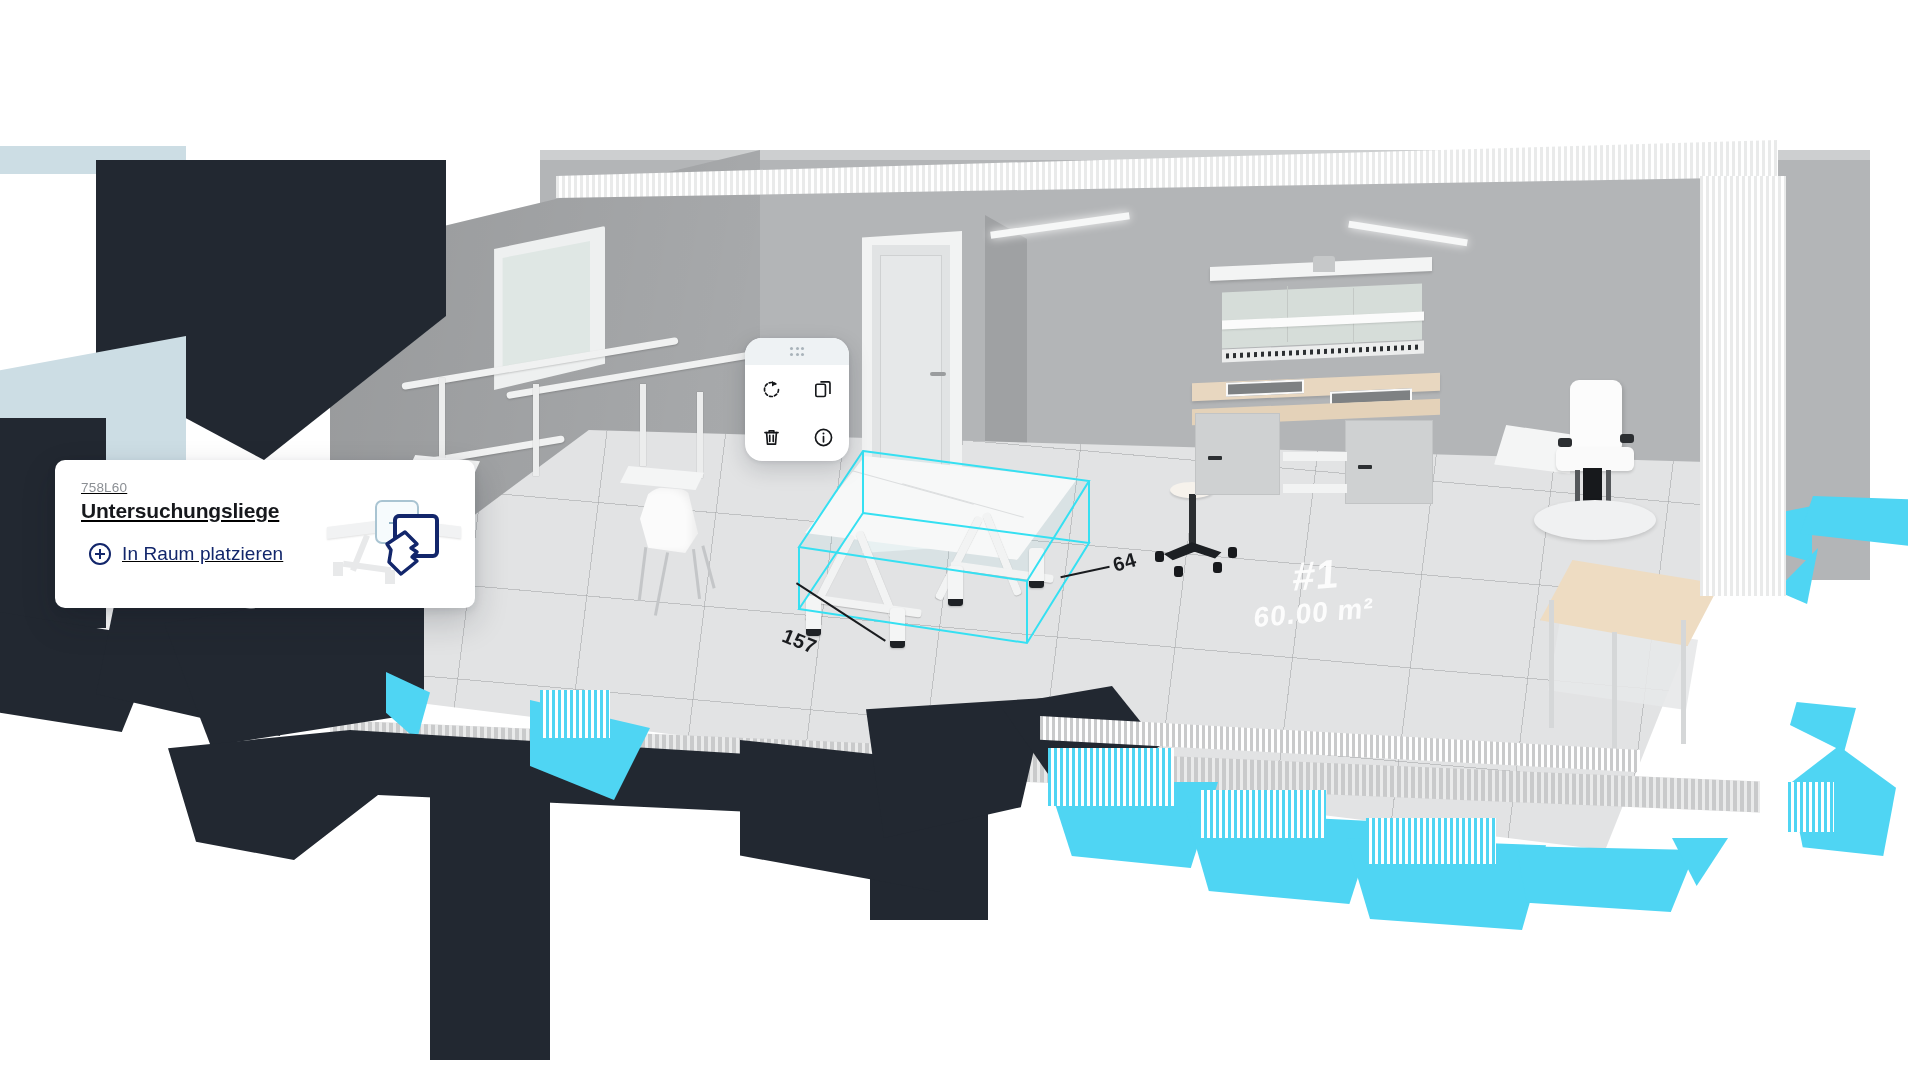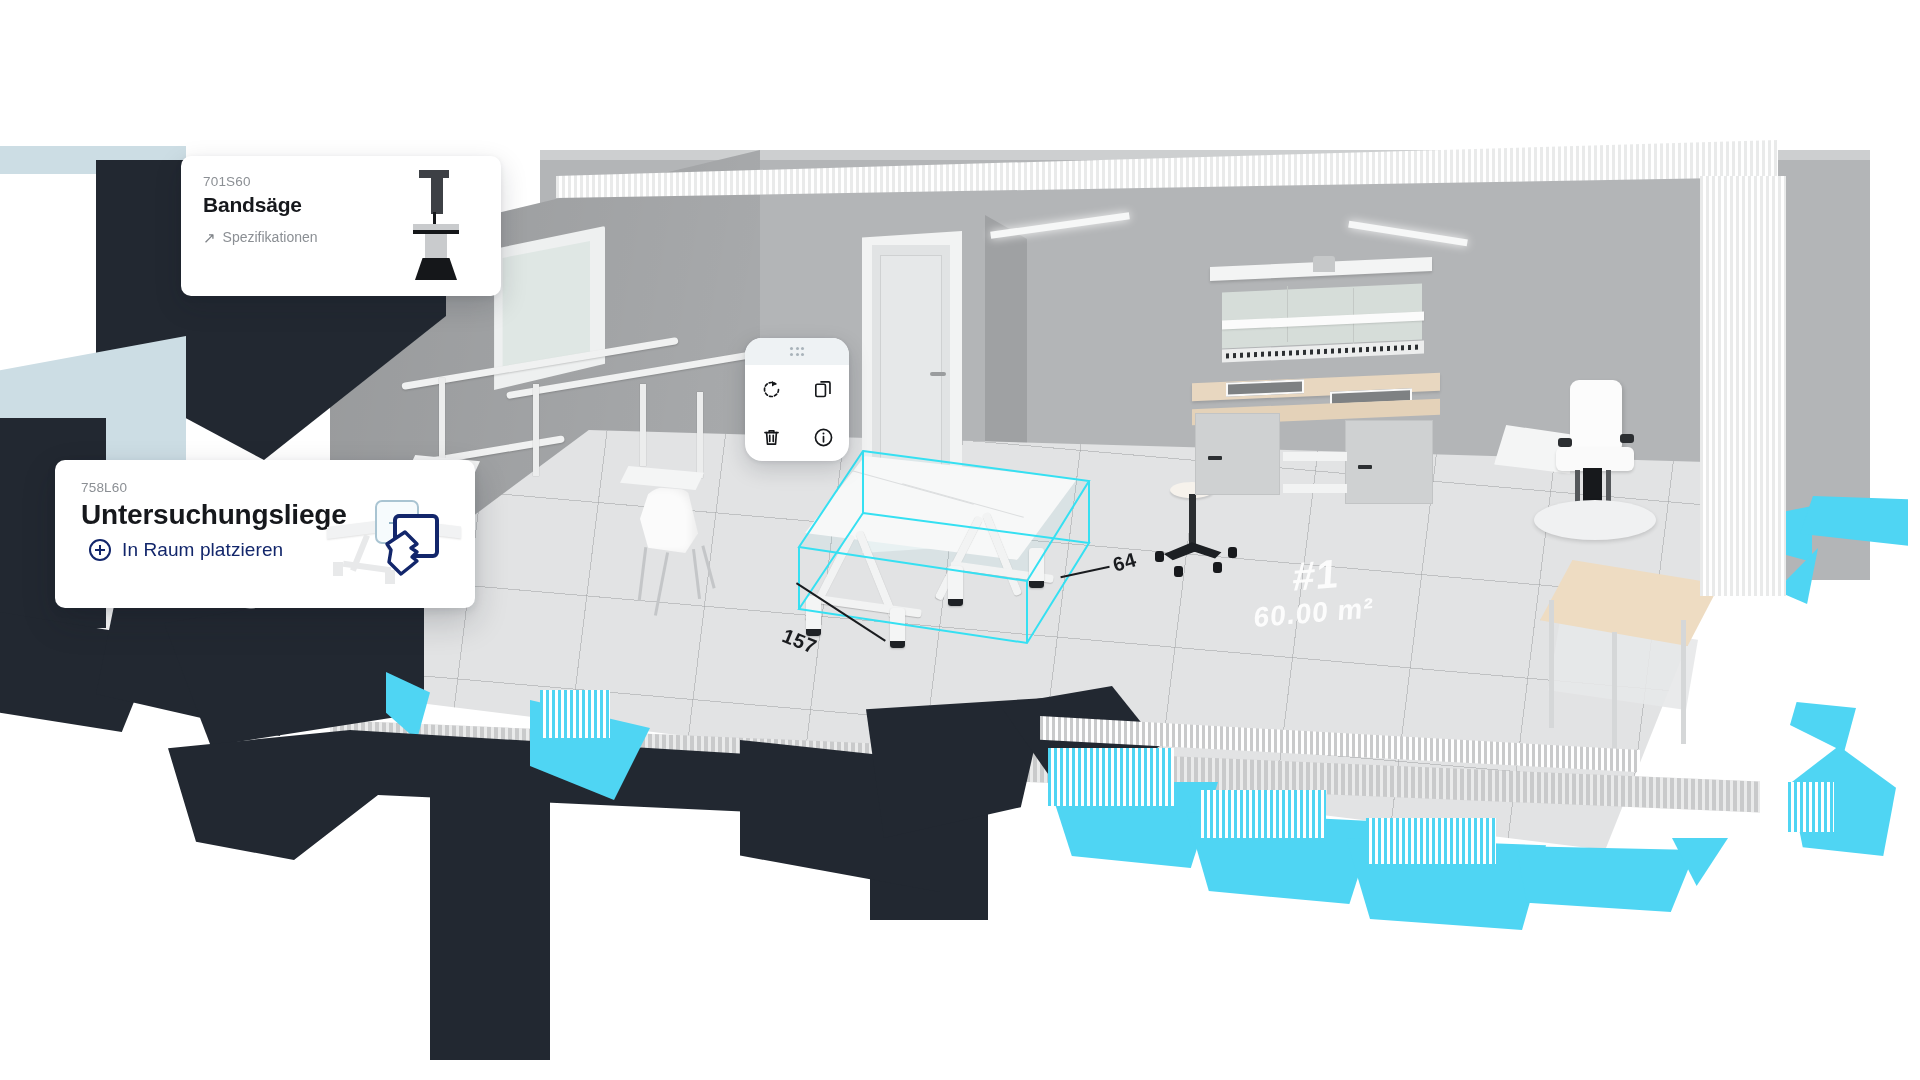--- a/index.html
+++ b/index.html
@@ -507,47 +507,27 @@
     <div class="deco deco-cyan" style="left:1800px;top:496px;width:108px;height:54px;clip-path:polygon(12% 0,100% 6%,100% 92%,0 70%);"></div>
     <div class="deco deco-cyan" style="left:1776px;top:548px;width:42px;height:56px;clip-path:polygon(0 76%,100% 0,74% 100%);"></div>
     <div class="deco deco-cyan" style="left:1790px;top:702px;width:66px;height:50px;clip-path:polygon(10% 0,100% 12%,82% 100%,0 46%);"></div>
     <div class="deco deco-cyan" style="left:1790px;top:746px;width:106px;height:110px;clip-path:polygon(0 34%,46% 0,100% 38%,88% 100%,12% 92%);"></div>
     <div class="deco deco-stripe-cyan" style="left:1788px;top:782px;width:46px;height:50px;"></div>
 
     <div class="deco deco-stripe-white" style="left:556px;top:140px;width:1222px;height:58px;clip-path:polygon(0 62%,100% 0,100% 64%,0 100%);"></div>
     <div class="deco deco-stripe-white" style="left:1700px;top:176px;width:86px;height:420px;"></div>
   </div>
 
-  <div class="card" style="left:181px;top:156px;width:320px;height:140px;">
-    <div class="card-body">
-      <div class="card-sku">701S60</div>
-      <div class="card-title">Bandsäge</div>
-      <div class="card-spec">
-        <span class="arrow">↗</span>
-        <span>Spezifikationen</span>
-      </div>
-
-      <div class="card-thumb" style="right:14px;top:10px;width:96px;height:118px;">
-        <div class="bs-col" style="left:40px;top:4px;width:12px;height:44px;"></div>
-        <div class="bs-col" style="left:28px;top:4px;width:30px;height:8px;"></div>
-        <div class="bs-blk" style="left:42px;top:46px;width:3px;height:16px;"></div>
-        <div class="bs-lt" style="left:22px;top:58px;width:46px;height:7px;"></div>
-        <div class="bs-blk" style="left:22px;top:64px;width:46px;height:4px;"></div>
-        <div class="bs-lt" style="left:34px;top:68px;width:22px;height:24px;"></div>
-        <div class="bs-blk" style="left:24px;top:92px;width:42px;height:22px;clip-path:polygon(18% 0,82% 0,100% 100%,0 100%);"></div>
-      </div>
-    </div>
-  </div>
 
 
   <div class="card" style="left:55px;top:460px;width:420px;height:148px;box-shadow:0 14px 34px rgba(20,25,35,.20), 0 3px 8px rgba(20,25,35,.10);">
-    <div class="card-body" style="padding:20px 26px;">
+    <div class="card-body" style="padding:20px 26px;text-decoration:underline;">
       <div class="card-sku">758L60</div>
-      <div class="card-title" style="font-size:28px;">Untersuchungsliege</div>
-      <div class="card-cta" style="margin-top:8px;padding-left:8px;">
+      <div class="card-title" style="font-size:21px;">Untersuchungsliege</div>
+      <div class="card-cta" style="margin-top:20px;padding-left:8px;">
         <span class="cta-plus"></span>
         <span>In Raum platzieren</span>
       </div>
 
       <div class="card-thumb" style="right:12px;top:40px;width:136px;height:86px;">
         <div class="cw-plate" style="left:0;top:22px;width:80px;height:12px;transform:skewY(-7deg);"></div>
         <div class="cw-plate" style="left:60px;top:22px;width:74px;height:12px;transform:skewY(7deg);"></div>
         <div class="cw-leg" style="left:30px;top:34px;width:6px;height:38px;transform:rotate(22deg);"></div>
         <div class="cw-leg" style="left:62px;top:34px;width:6px;height:38px;transform:rotate(-22deg);"></div>
         <div class="cw-leg" style="left:16px;top:64px;width:48px;height:6px;transform:rotate(8deg);"></div>

